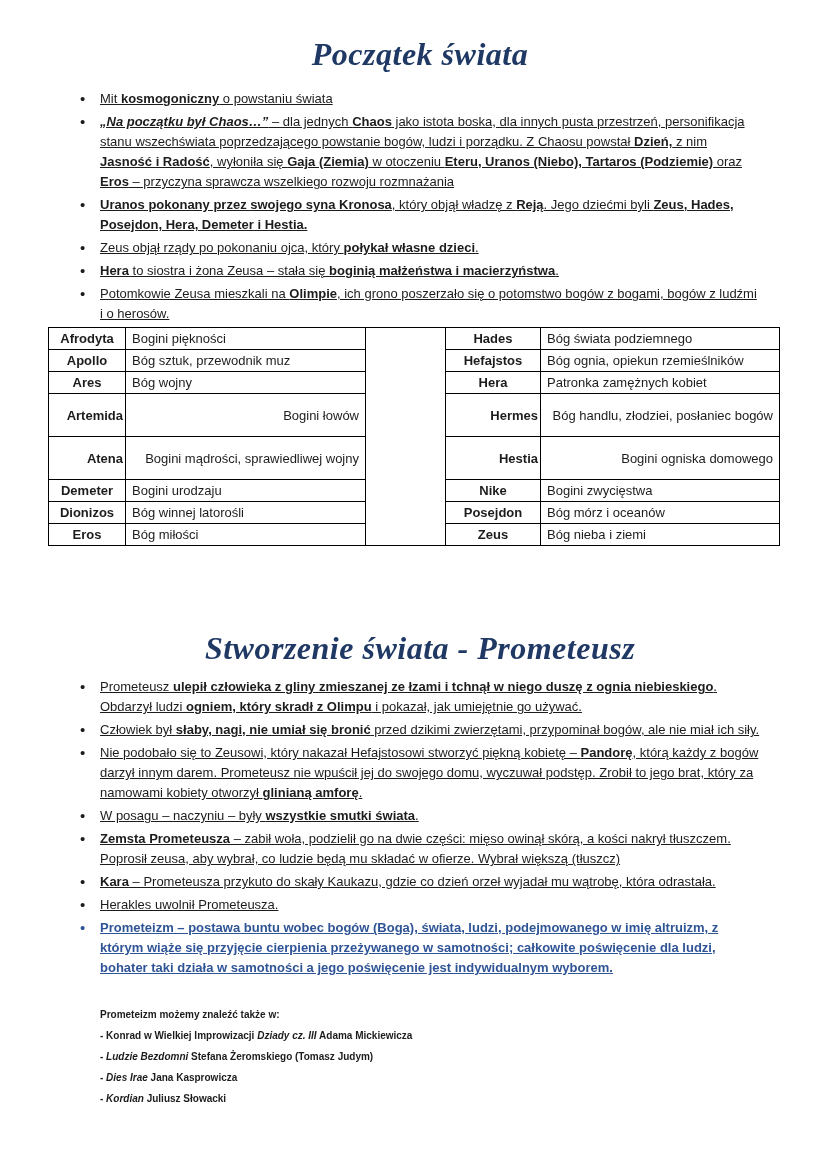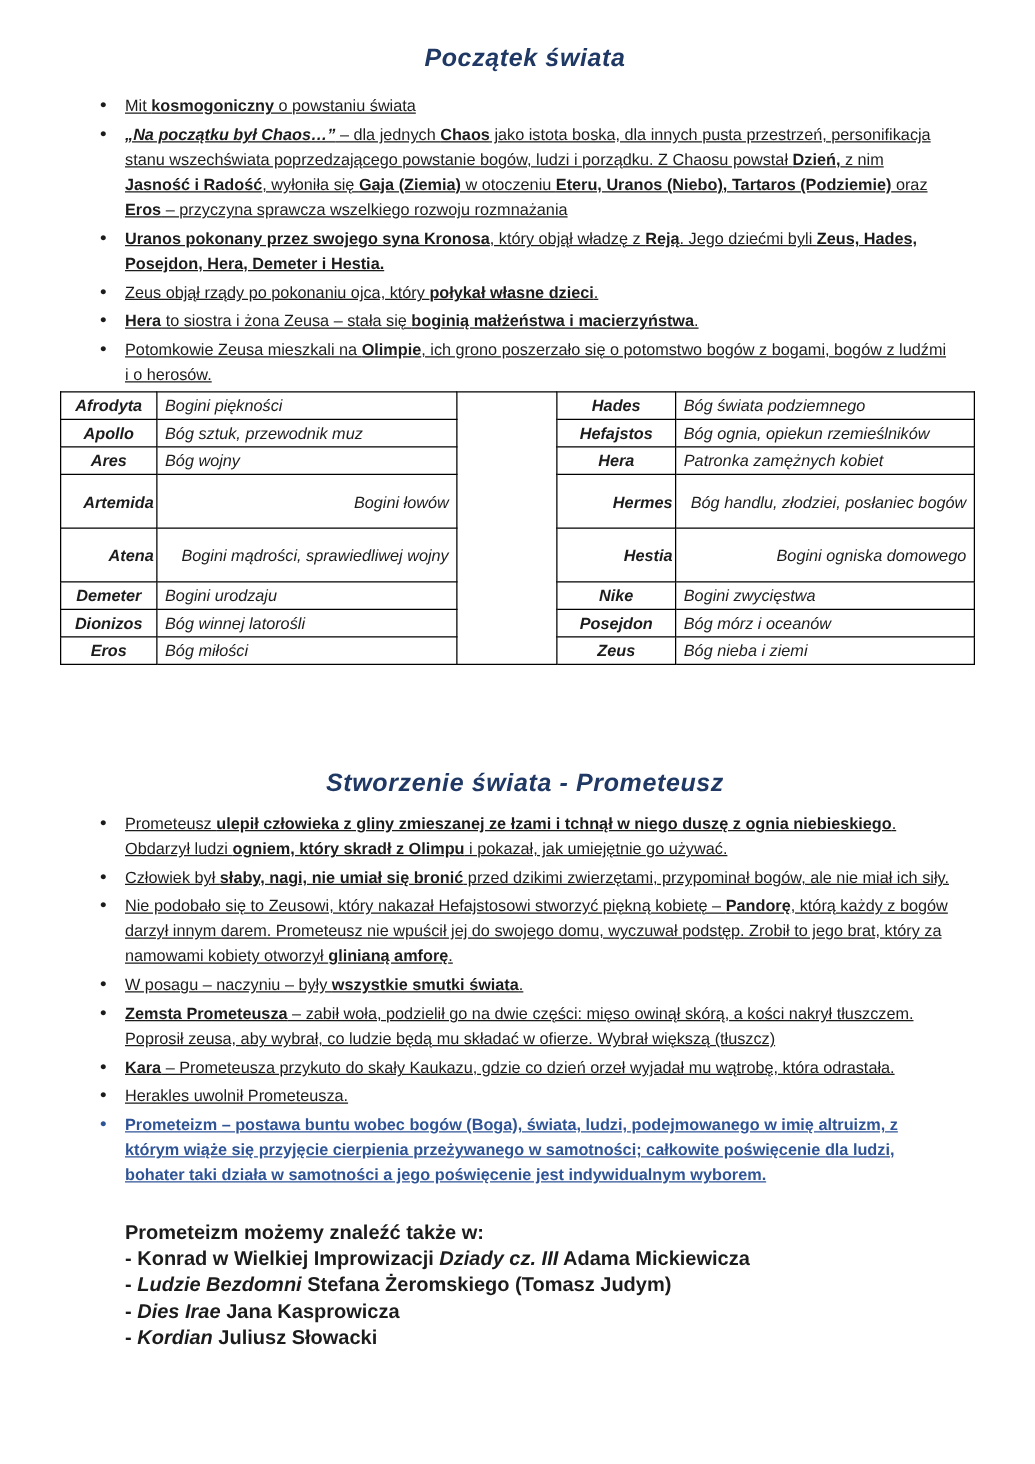--- a/index.html
+++ b/index.html
@@ -11,24 +11,24 @@
     color: #1c1c1c;
     -webkit-font-smoothing: antialiased;
   }
   .page {
     box-sizing: border-box;
     width: 828px; height: 1171px;
     padding: 36px 36px 0 48px;
   }
   .script-title {
     text-align: center;
-    font-family: Liberation Sans, sans-serif;
+    font-family: Liberation Serif, serif;
     font-style: italic;
     font-weight: 700;
-    font-size: 20px;
+    font-size: 32px;
     letter-spacing: 0.5px;
     color: var(--title-blue, #1f3864);
     margin: 0 0 16px 0;
   }
   ul.bullets {
     list-style: none;
     margin: 0;
     padding: 0 0 0 30px;
   }
   ul.bullets li {
@@ -48,21 +48,20 @@
   }
   .seg-b { font-weight: 700; }
   .seg-i { font-style: italic; }
   li.accent { color: var(--accent-blue, #2f5496); }
 
   table.gods {
     border-collapse: collapse;
     table-layout: fixed;
     width: 731px;
     margin: 2px 0 0 0;
-    font-style: italic;
   }
   table.gods td {
     border: 1.5px solid var(--table-border, #000);
     font-size: 13px;
     line-height: 17px;
     padding: 2px 6px;
     vertical-align: middle;
     overflow: hidden;
   }
   table.gods td.tname {
@@ -71,21 +70,21 @@
     padding: 2px 2px;
   }
   table.gods td.tspacer { padding: 0; }
   table.gods tr.tall td { height: 38px; text-align: right; }
 
   .section2 { margin-top: 84px; }
   .section2 .script-title { margin-bottom: 10px; }
 
   .footer-block {
     margin: 26px 0 0 52px;
-    font-size: 16px;
+    font-size: 10px;
     line-height: 21px;
   }
   .footer-block p { margin: 0; }
 </style>
 </head>
 <body style="background: rgb(255, 255, 255); color: rgb(28, 28, 28);">
 
 <div class="page">
 
   <section>

